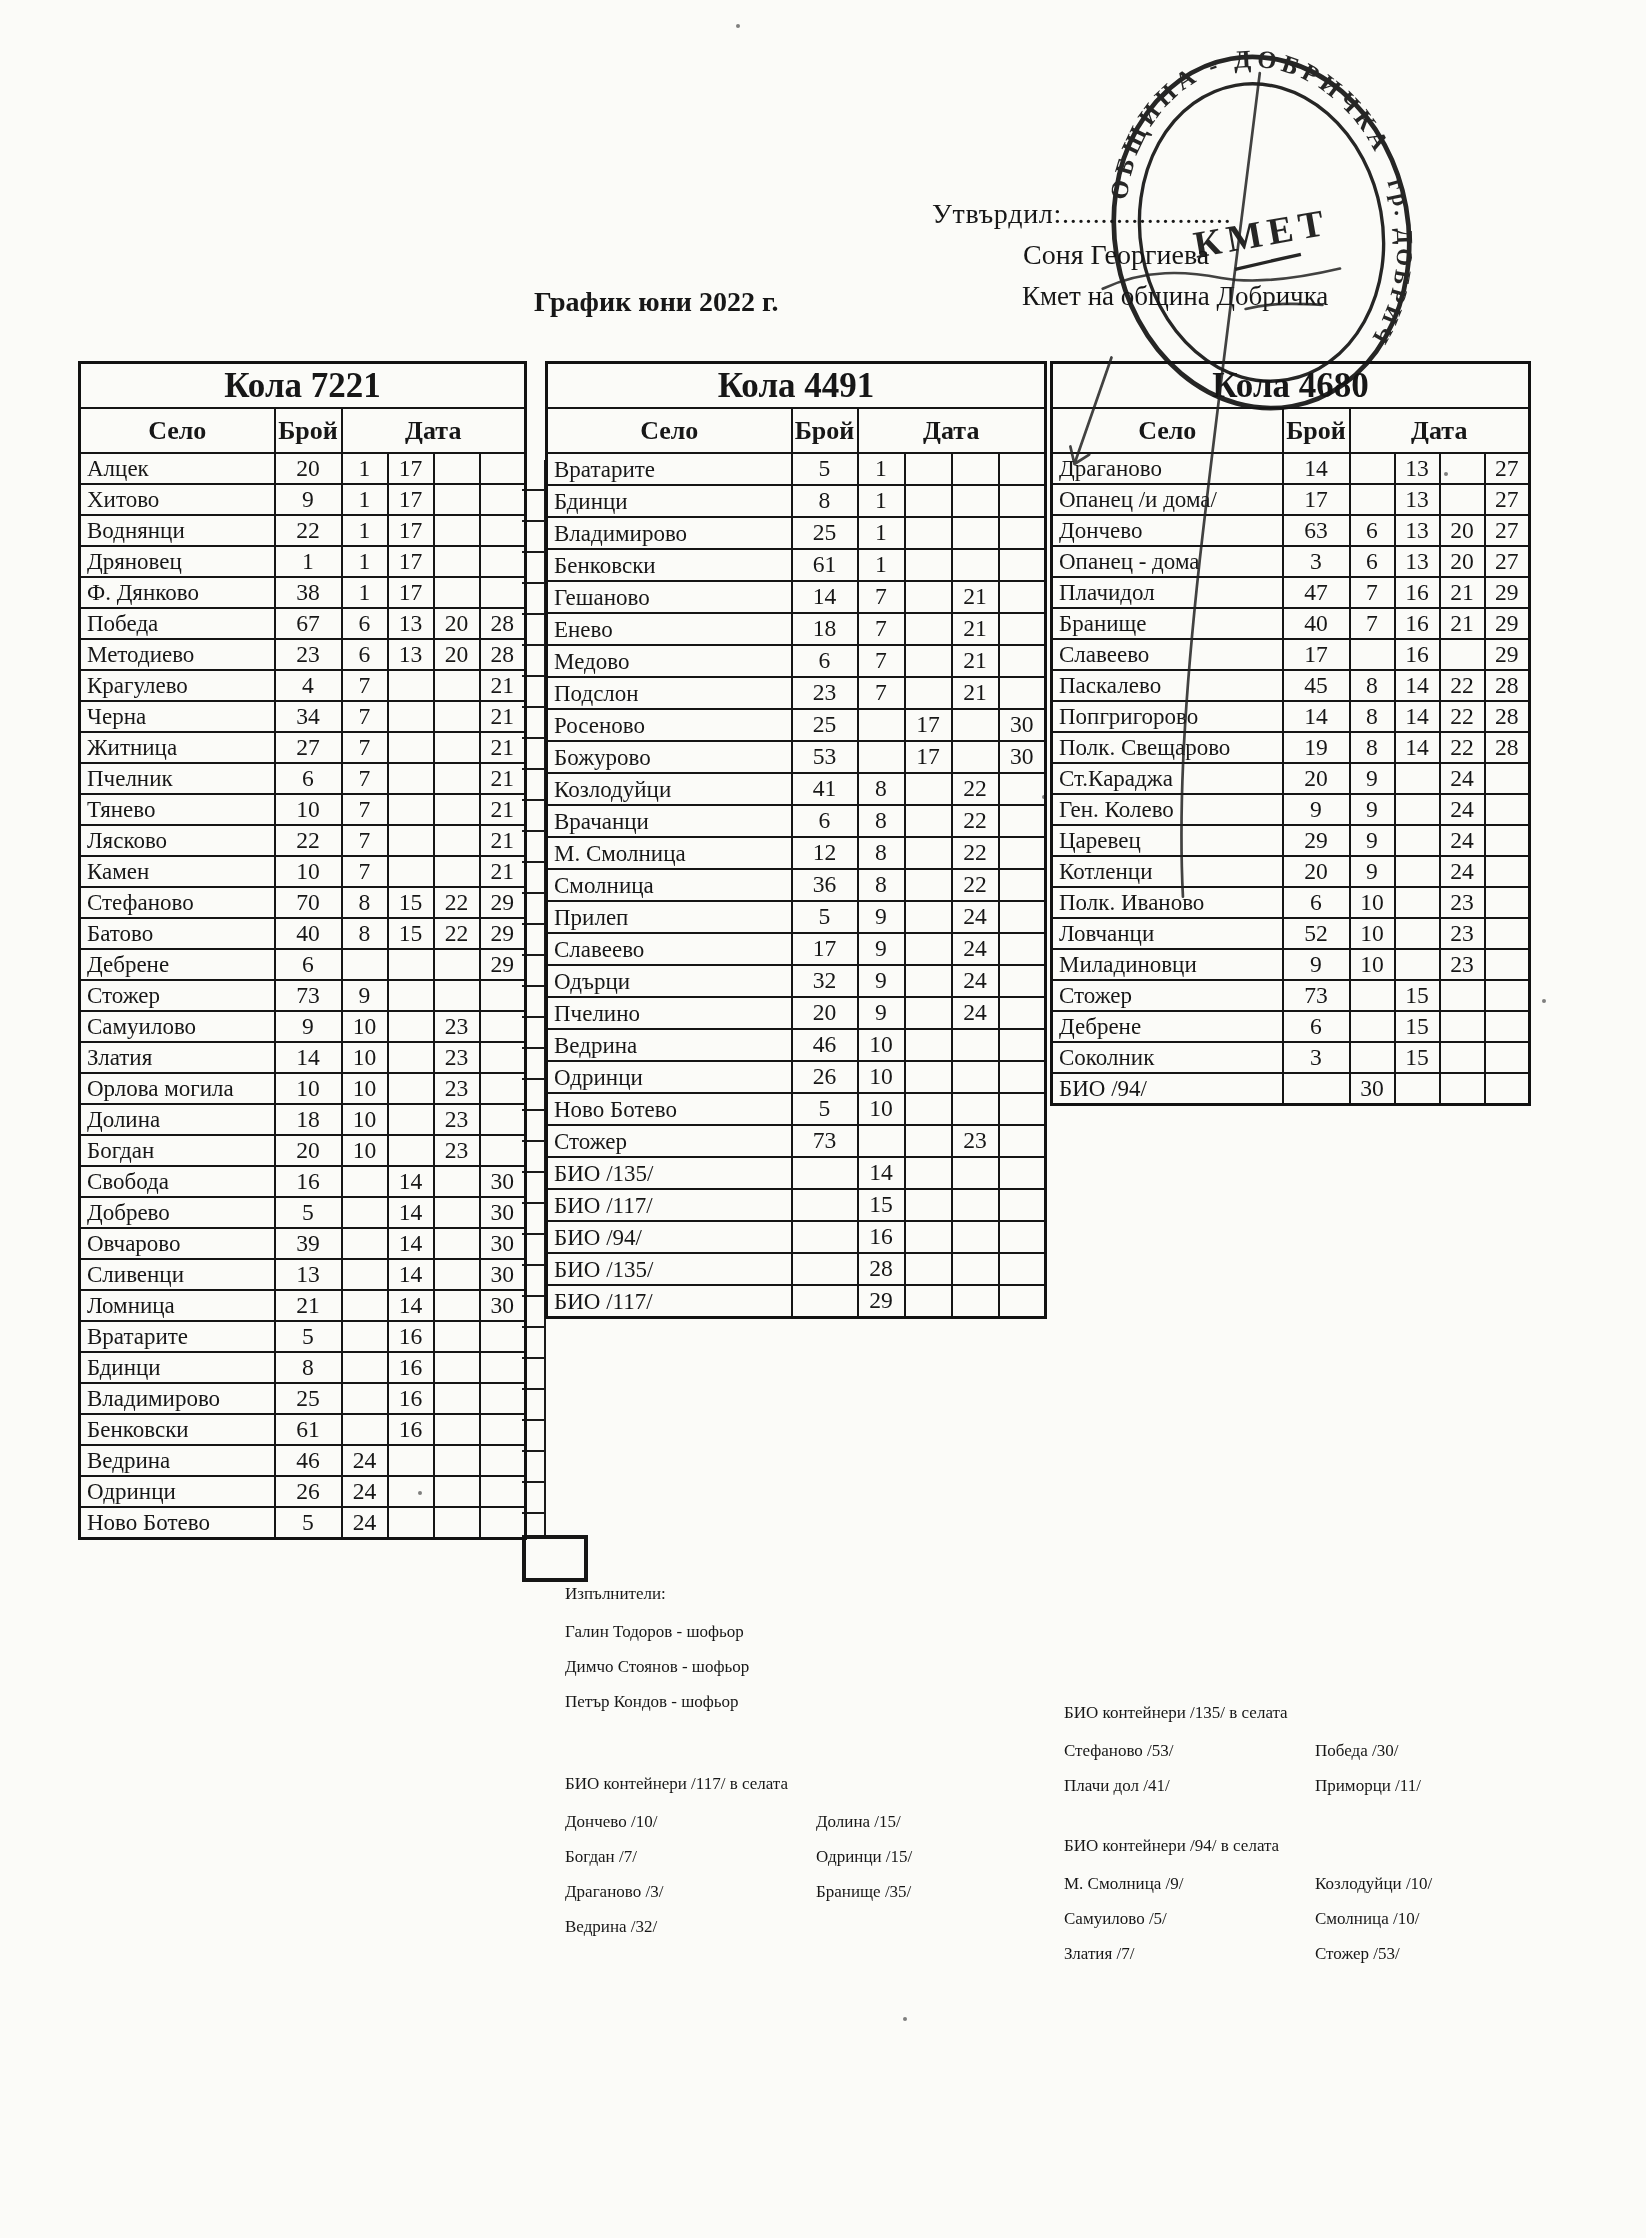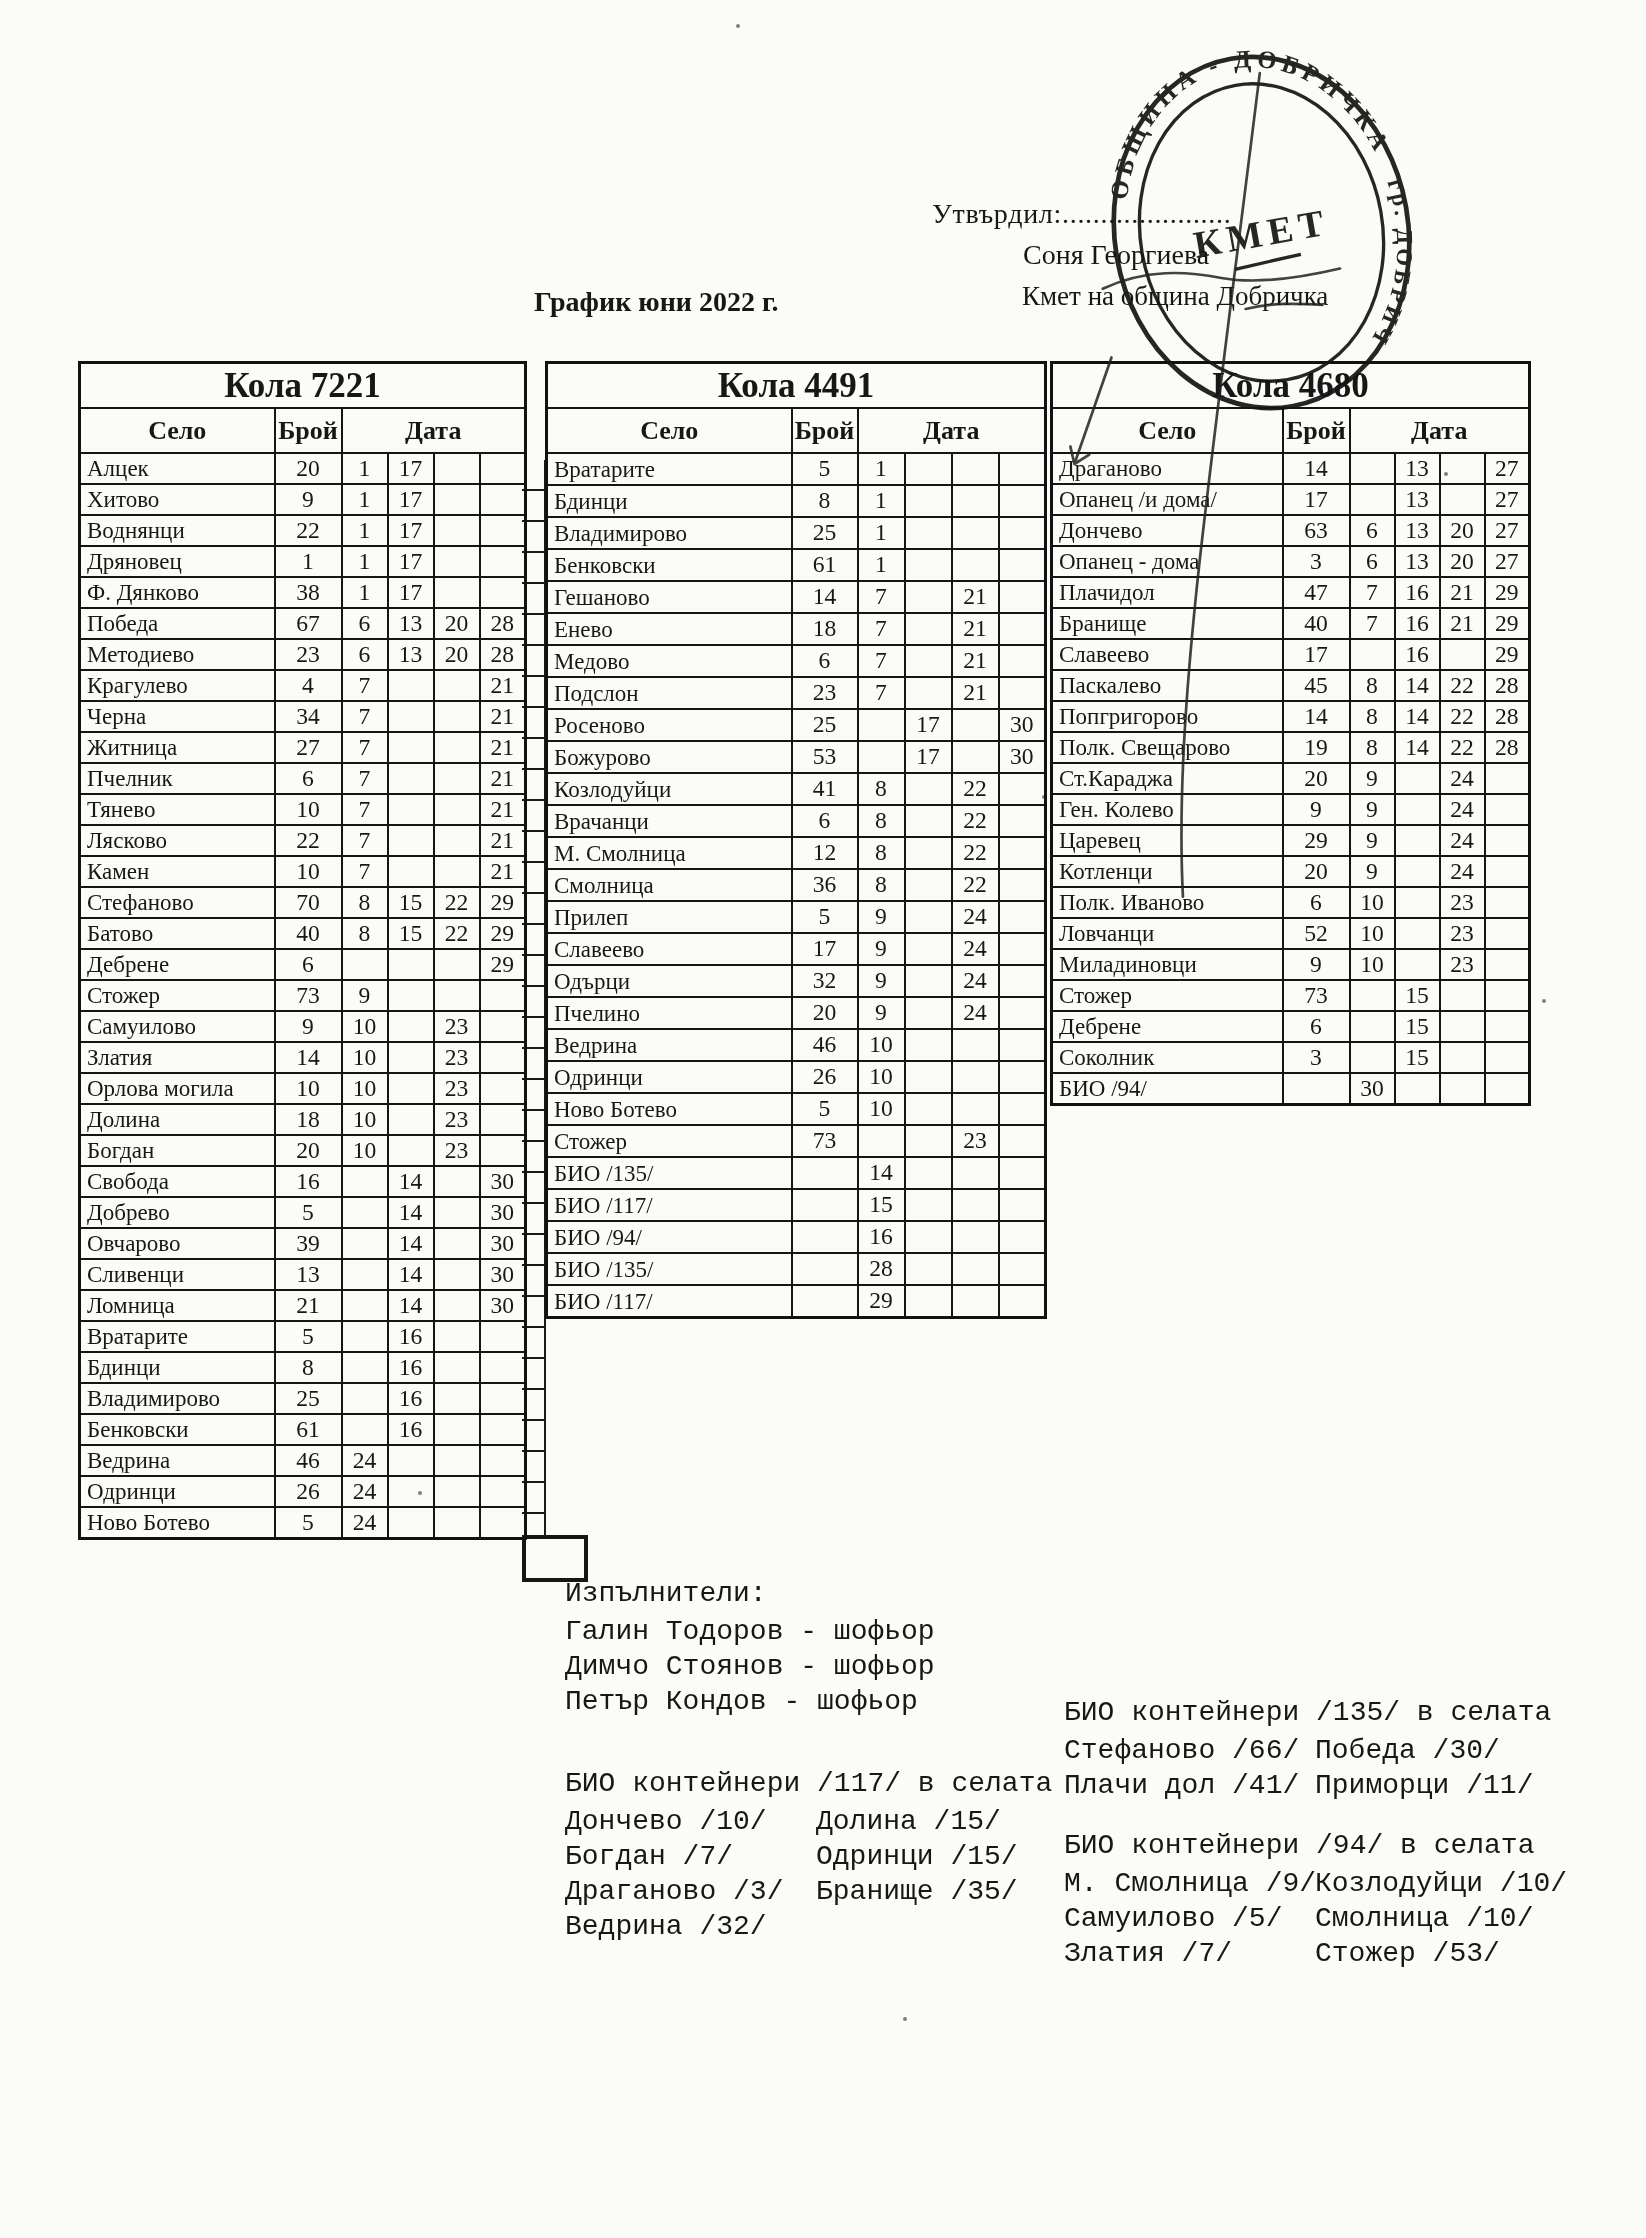--- a/index.html
+++ b/index.html
@@ -35,21 +35,21 @@
   .t3 col.c-vil{width:231px}.t3 col.c-cnt{width:67px}.t3 col.c-d{width:45px}
   
   .gutter-strip{
     position:absolute;left:522px;top:460px;width:22px;height:1075px;z-index:1;
     border-right:2px solid #1a1a1a;
     background:repeating-linear-gradient(to bottom,transparent 0 29px,#1a1a1a 29px 31px);
   }
   .corner-box{position:absolute;left:522px;top:1535px;width:58px;height:39px;border:4px solid #161616;z-index:1;}
   .speck{position:absolute;width:4px;height:4px;background:#4a4a4a;border-radius:50%;opacity:.7;}
   
-  .txtblock{position:absolute;font-size:28px;line-height:35px;white-space:nowrap;font-family:Liberation Mono, monospace;}
+  .txtblock{position:absolute;font-size:17px;line-height:35px;white-space:nowrap;}
   .txtblock .bhead{margin-bottom:2.7px;}
   .pair{display:grid;grid-template-columns:251px auto;}
 </style>
 </head>
 <body>
 
 <div class="page">
 
   <div class="approve-line"><span>Утвърдил:</span><span>......................</span></div>
   <div class="approver-name">Соня Георгиева</div>
@@ -828,21 +828,21 @@
         <div>Галин Тодоров - шофьор</div>
         <div>Димчо Стоянов - шофьор</div>
         <div>Петър Кондов - шофьор</div>
       </div>
   </div>
 
   <div class="txtblock" style="left:1064px;top:1695px">
     <div class="bhead">БИО контейнери /135/ в селата</div>
     <div>
         <div class="pair">
-          <span>Стефаново /66/</span>
+          <span>Стефаново /53/</span>
           <span>Победа /30/</span>
         </div>
         <div class="pair">
           <span>Плачи дол /41/</span>
           <span>Приморци /11/</span>
         </div>
       </div>
   </div>
 
   <div class="txtblock" style="left:565px;top:1766px">

